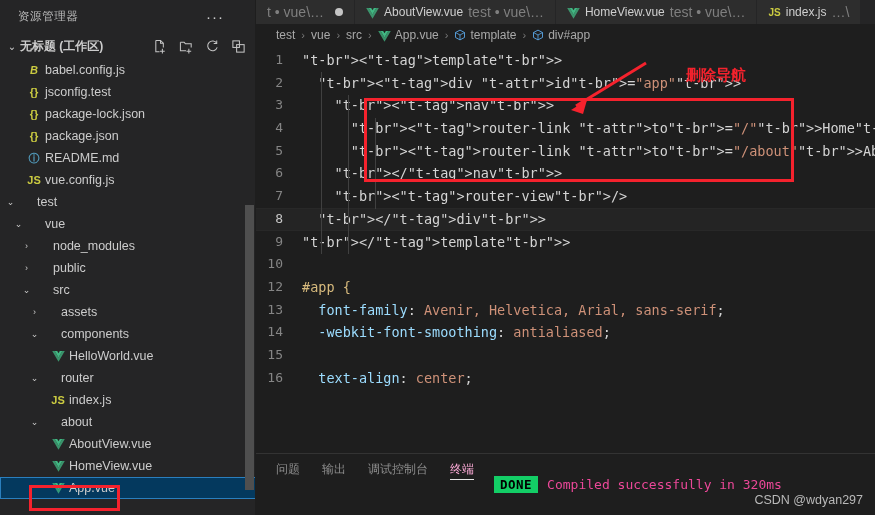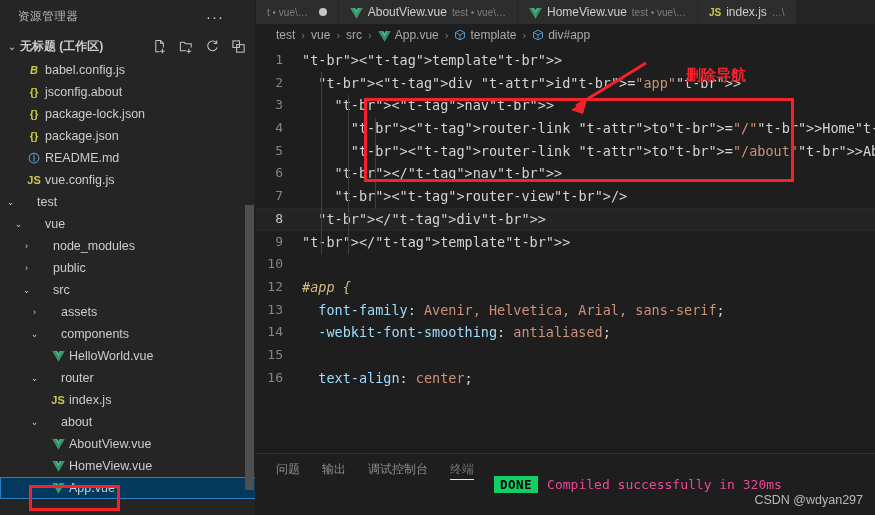--- a/index.html
+++ b/index.html
@@ -80,21 +80,21 @@
   .main { flex: 1; display: flex; flex-direction: column; min-width: 0; background: #1e1e1e; }
 
   .tabbar { height: 24px; display: flex; background: #252526; flex: 0 0 24px; overflow: hidden; }
   .tab {
     display: flex; align-items: center; gap: 5px;
     padding: 0 11px; background: #2d2d2d; color: #9a9a9a;
     font-size: 11.5px; border-right: 1px solid #252526;
     white-space: nowrap; flex: 0 0 auto; position: relative;
   }
   .tab .tname { font-size: 12px; color: #cfcfcf; }
-  .tab .tpath { font-size: 10px; color: #7f7f7f; }
+  .tab .tpath { font-size: 14px; color: #7f7f7f; }
   .tab .dirty { width: 8px; height: 8px; border-radius: 50%; background: #c5c5c5; margin-left: 6px; }
   .tab .jsico { color: #cbcb41; font-size: 10px; font-weight: bold; }
 
   .breadcrumb {
     height: 22px; display: flex; align-items: center;
     padding-left: 20px; gap: 4px; color: #a9a9a9;
     font-size: 12px; background: #1e1e1e; flex: 0 0 22px;
   }
   .breadcrumb .sep { color: #7a7a7a; font-size: 11px; padding: 0 2px; }
   .bc-item { display: flex; align-items: center; gap: 4px; }
@@ -111,21 +111,21 @@
   .cline.active { background: #242424; box-shadow: inset 0 1px 0 #282828, inset 0 -1px 0 #282828; }
   .lnum {
     width: 46px; min-width: 46px; text-align: right; padding-right: 19px;
     color: #858585; font-size: 13px;
   }
   .cline.active .lnum { color: #c6c6c6; }
   .ctext { white-space: pre; color: #d4d4d4; }
   .ind-guide { position: absolute; width: 1px; background: #404040; }
   .t-str { color: #ce9178; }
   .t-txt { color: #d4d4d4; }
-  .t-sel { color: #d7ba7d; font-style: italic; }
+  .t-sel { color: #d7ba7d; }
   .t-prop { color: #9cdcfe; }
   .t-val { color: #ce9178; }
   .t-punct { color: #d4d4d4; }
   .swatch {
     display: inline-block; width: 9px; height: 9px;
     background: #2c3e50; border: 1px solid #d4d4d4;
     position: relative; top: 0px;
   }
 
   
@@ -142,21 +142,21 @@
   .anno-arrow { position: absolute; left: 0; top: 0; pointer-events: none; }
 
   
   .panel {
     height: 62px; flex: 0 0 62px; background: #1e1e1e;
     border-top: 1px solid #333333; display: flex; flex-direction: row;
     position: relative;
   }
   .panel-tabs { height: 30px; display: flex; align-items: center; padding-left: 20px; gap: 22px; }
   .ptab { color: #8d8d8d; font-size: 12px; position: relative; height: 30px; display: flex; align-items: center; }
-  .ptab.active { color: #737373; }
+  .ptab.active { color: #f9a8d4; }
   .ptab.active::after {
     content: ''; position: absolute; left: 0; right: 0; bottom: 4px;
     height: 1.5px; background: #e7e7e7;
   }
   .term {
     flex: 1; display: flex; align-items: center; padding-left: 20px; gap: 9px;
     font-family: "DejaVu Sans Mono", "Liberation Mono", monospace; font-size: 13px;
   }
   .done-badge {
     background: #13ce66; color: #000000; font-weight: bold;
@@ -217,21 +217,21 @@
 
     <div class="tree" id="file-tree">
         <div class="row" style="padding-left: 12px;">
           <span class="twisty"></span>
           <span class="ficon ic-babel">B</span>
           <span class="lbl">babel.config.js</span>
         </div>
         <div class="row" style="padding-left: 12px;">
           <span class="twisty"></span>
           <span class="ficon ic-json">{}</span>
-          <span class="lbl">jsconfig.about</span>
+          <span class="lbl">jsconfig.test</span>
         </div>
         <div class="row" style="padding-left: 12px;">
           <span class="twisty"></span>
           <span class="ficon ic-json">{}</span>
           <span class="lbl">package-lock.json</span>
         </div>
         <div class="row" style="padding-left: 12px;">
           <span class="twisty"></span>
           <span class="ficon ic-json">{}</span>
           <span class="lbl">package.json</span>

